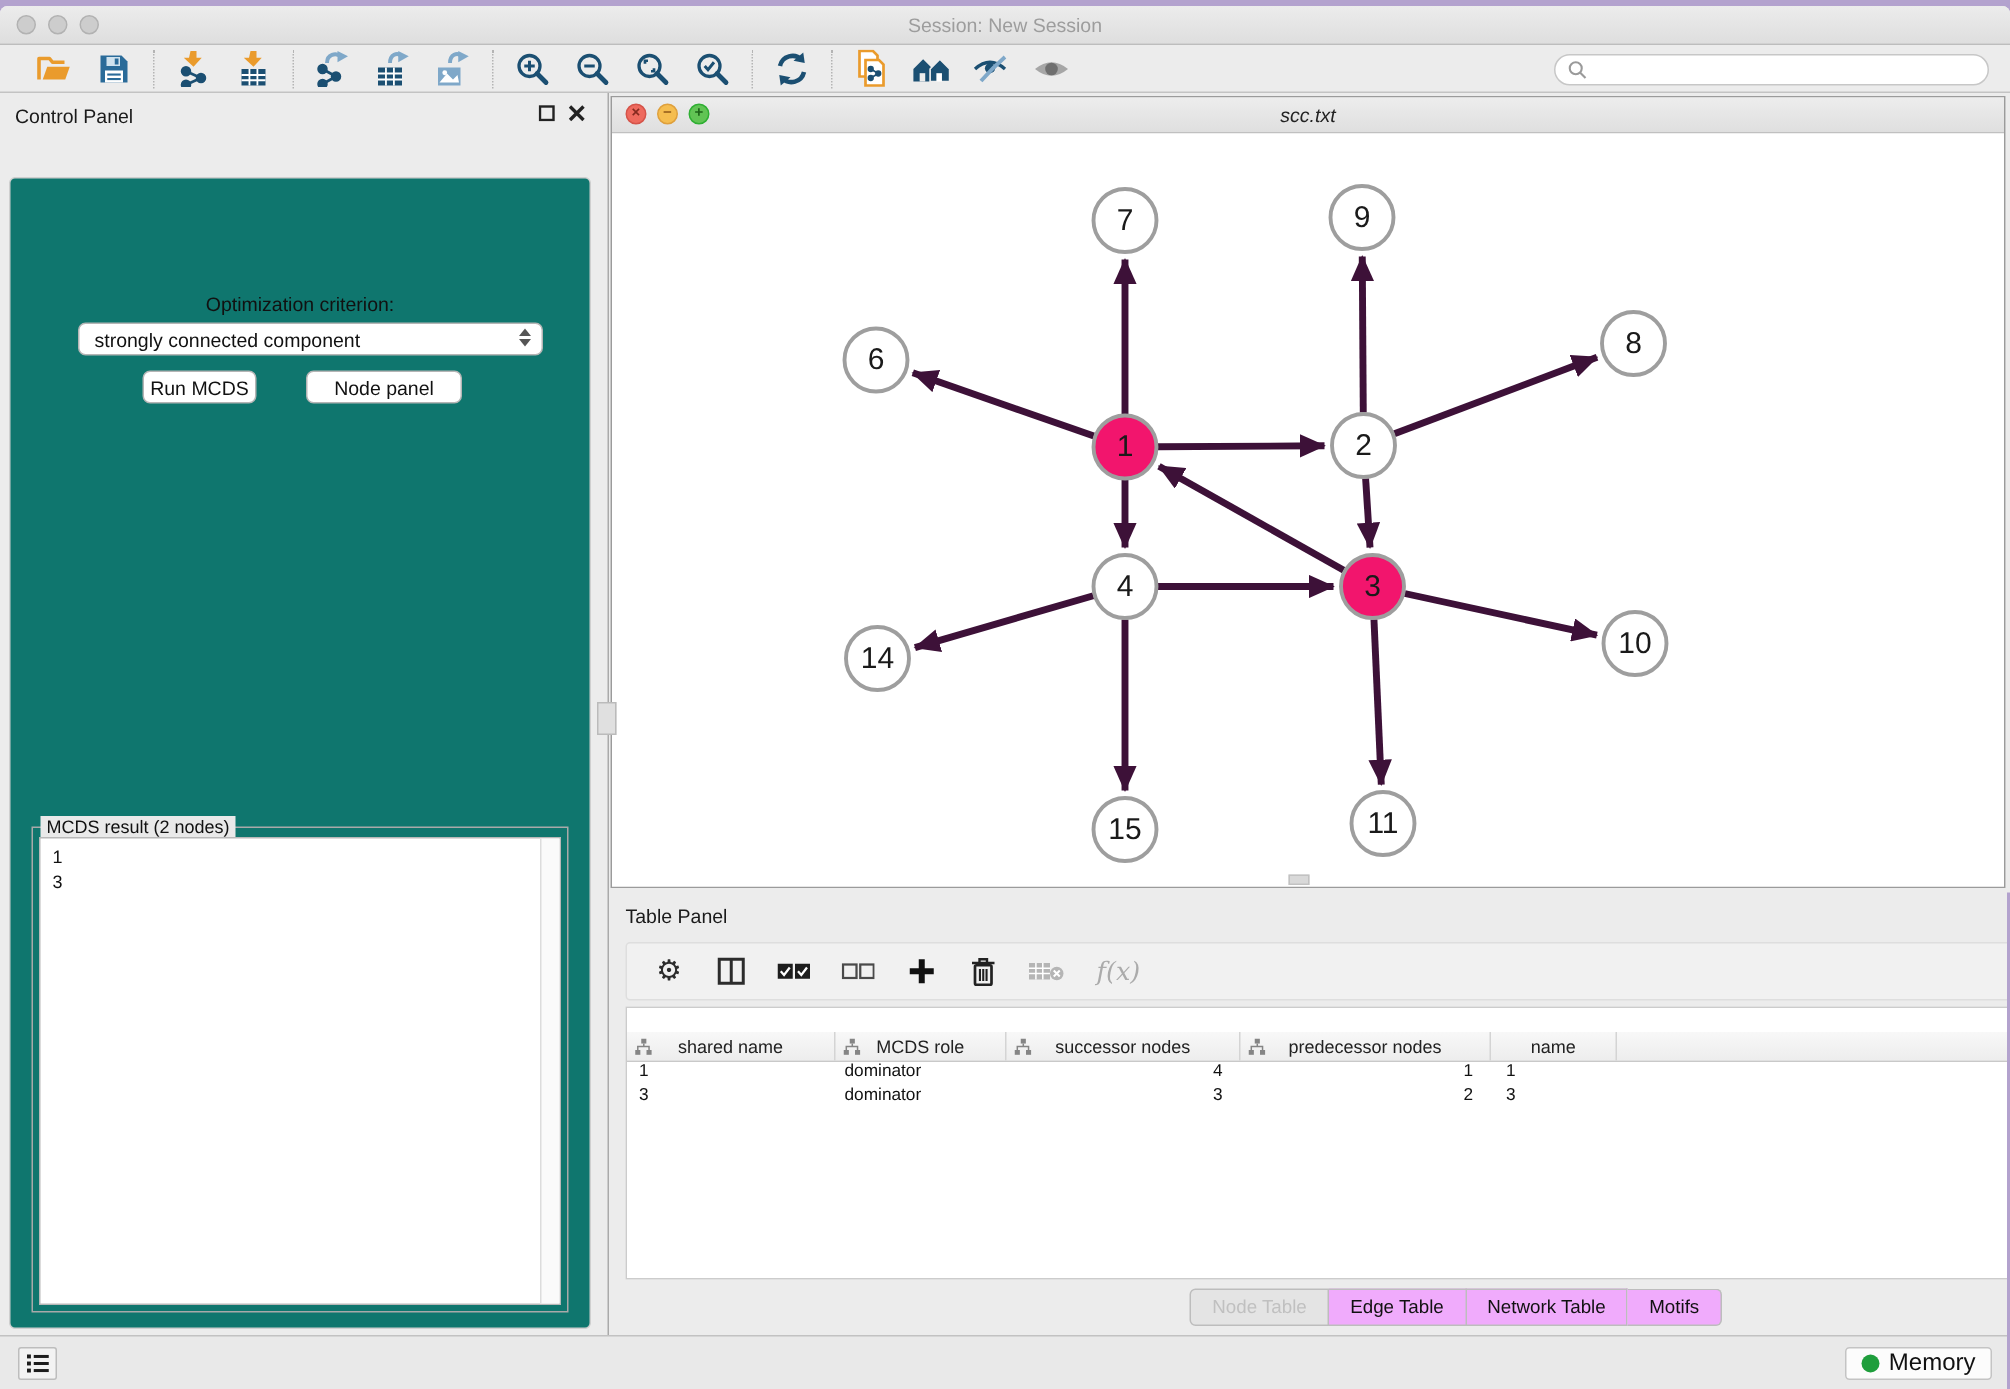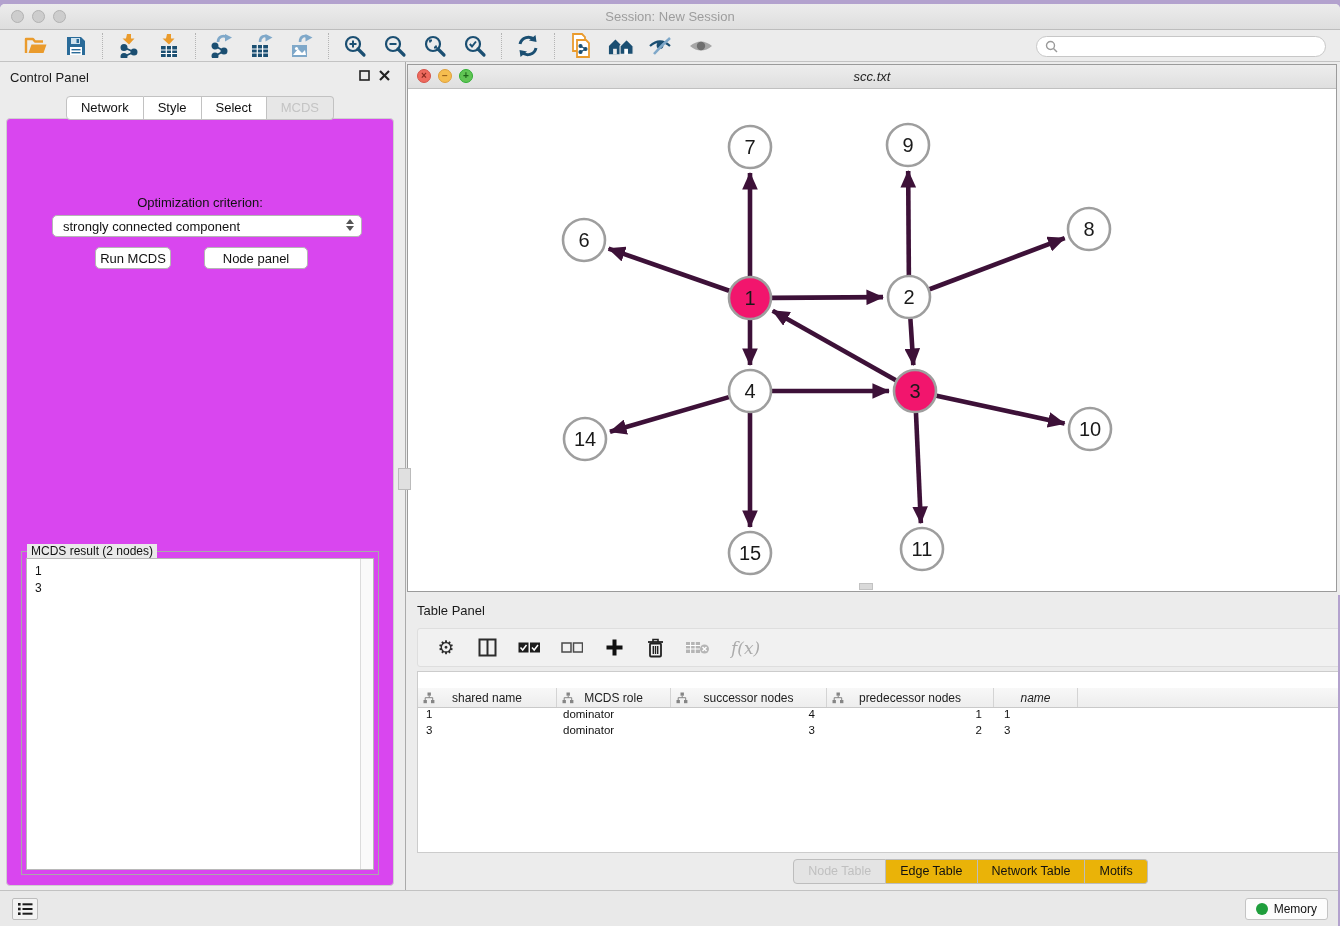--- a/index.html
+++ b/index.html
@@ -31,21 +31,21 @@
   .panel-head { position:absolute; top:0; left:0; right:0; height:30px; }
   .panel-head .ptitle { position:absolute; left:10px; top:8px; font-size:13px; color:#1a1a1a; }
   .panel-head .pbtns { position:absolute; right:10px; top:8px; display:flex; gap:9px; align-items:center; }
   .tabrow { position:absolute; top:34px; left:0; right:0; display:flex; justify-content:center; z-index:2; }
   .tab { font-size:13px; color:#111; background:#fff; border:1px solid #c2c2c2; border-left:none;
     padding:3px 14px 4px; cursor:pointer; }
   .tab:first-child { border-left:1px solid #c2c2c2; border-radius:4px 0 0 4px; }
   .tab:last-child { border-radius:0 4px 4px 0; }
   .tab.disabled { background:#e7e7e7; color:#c4c4c4; }
   .cpanel-content { position:absolute; left:6px; right:6px; top:56px; bottom:4px;
-    background:#d946ef; border:1px solid #cfcfcf; border-radius:4px; }
+    background:#0f766e; border:1px solid #cfcfcf; border-radius:4px; }
   .opt-label { position:absolute; top:76px; left:0; right:0; text-align:center; font-size:13px; color:#111; }
   .select { position:absolute; left:45px; top:96px; width:310px; height:22px; background:#fff;
     border:1px solid #b5b5b5; border-radius:5px; font-size:13px; color:#111; display:flex; align-items:center;
     padding:0 24px 0 10px; cursor:pointer; }
   .select .stepper { position:absolute; right:7px; top:3px; display:flex; flex-direction:column; gap:2px; }
   .select .stepper i { width:0; height:0; border-left:4px solid transparent; border-right:4px solid transparent; display:block; }
   .select .stepper .up { border-bottom:5px solid #555; }
   .select .stepper .dn { border-top:5px solid #555; }
   .btn { position:absolute; height:22px; background:#fff; border:1px solid #b5b5b5; border-radius:5px;
     font-size:13px; color:#111; display:flex; align-items:center; justify-content:center; cursor:pointer; }
@@ -86,32 +86,32 @@
   .ttable { position:absolute; left:10px; right:12px; top:76px; bottom:35px; background:#fff; border:1px solid #ccc; overflow:hidden; }
   .thead { display:flex; height:20px; background:linear-gradient(#f8f8f8,#ededed); border-bottom:1px solid #c9c9c9;margin-top:16px; }
   .th { position:relative; border-right:1px solid #d4d4d4; font-size:12px; color:#222; display:flex;
     align-items:center; justify-content:center; cursor:pointer; }
   .th .hicon { position:absolute; left:5px; top:4px; }
   .trow { display:flex; height:16px; font-size:11.5px; color:#111; }
   .td { overflow:hidden; white-space:nowrap; cursor:text; }
   .al { text-align:left; padding-left:8px; }
   .ar { text-align:right; padding-right:12px; }
   .btabs { position:absolute; left:0; right:0; bottom:4px; display:flex; justify-content:center; }
-  .btab { font-size:12.5px; color:#111; background:#eab308; border:1px solid #bdbdbd; border-left:none;
+  .btab { font-size:12.5px; color:#111; background:#f0abfc; border:1px solid #bdbdbd; border-left:none;
     padding:4px 14px 5px; cursor:pointer; }
   .btab:first-child { border-left:1px solid #bdbdbd; border-radius:4px 0 0 4px; }
   .btab:last-child { border-radius:0 4px 4px 0; }
   .btab.disabled { background:#e4e4e4; color:#c0c0c0; }
 
   
   .statusbar { position:absolute; left:0; right:0; bottom:0; height:36px; background:#e9e9e9; border-top:1px solid #c2c2c2; }
   .list-btn { position:absolute; left:12px; top:7px; width:26px; height:22px; background:#f3f3f3;
     border:1px solid #bdbdbd; border-radius:2px; display:flex; align-items:center; justify-content:center; cursor:pointer; }
   .mem-btn { position:absolute; right:12px; top:7px; height:22px; background:#fcfcfc; border:1px solid #c4c4c4;
-    border-radius:3px; display:flex; align-items:center; gap:6px; padding:0 10px; font-size:12px; color:#111; cursor:pointer; }
+    border-radius:3px; display:flex; align-items:center; gap:6px; padding:0 10px; font-size:16px; color:#111; cursor:pointer; }
   .mem-dot { width:12px; height:12px; border-radius:50%; background:#1f9e3c; }
 
   svg { display:block; }
 </style>
 </head>
 <body>
 
 <div id="app">
 
   <div class="titlebar">
@@ -306,26 +306,20 @@
       <span class="ptitle">Control Panel</span>
       <span class="pbtns">
         <svg width="11" height="11" viewBox="0 0 11 11">
           <rect x="1" y="1" width="9" height="9" fill="none" stroke="#222" stroke-width="1.6"></rect>
         </svg>
         <svg width="11" height="11" viewBox="0 0 11 11">
           <line x1="1" y1="1" x2="10" y2="10" stroke="#222" stroke-width="2.2"></line>
           <line x1="10" y1="1" x2="1" y2="10" stroke="#222" stroke-width="2.2"></line>
         </svg>
       </span>
-    </div>
-    <div class="tabrow">
-      <span class="tab">Network</span>
-      <span class="tab">Style</span>
-      <span class="tab">Select</span>
-      <span class="tab disabled">MCDS</span>
     </div>
     <div class="cpanel-content">
       <div class="opt-label">Optimization criterion:</div>
       <div class="select">
         <span>strongly connected component</span>
         <span class="stepper">
             <i class="up"></i>
             <i class="dn"></i>
           </span>
       </div>
@@ -529,21 +523,21 @@
         </div>
         <div class="th" style="width:167px;">
           <svg class="hicon" width="12" height="12" viewBox="0 0 12 12">
             <rect x="4.5" y="0.5" width="3.4" height="3.2" fill="#858585"></rect>
             <rect x="0.5" y="8" width="3.4" height="3.2" fill="#858585"></rect>
             <rect x="8" y="8" width="3.4" height="3.2" fill="#858585"></rect>
             <path d="M6.2 3.7 v2 M2.2 8 v-2.3 h7.5 V8" fill="none" stroke="#858585" stroke-width="1"></path>
           </svg>
           <span>predecessor nodes</span>
         </div>
-        <div class="th" style="width:84px;font-style:italic;">
+        <div class="th" style="width:84px;">
           <span>name</span>
         </div>
       </div>
       <div class="trow">
         <div class="td al" style="width:139px;">1</div>
         <div class="td al" style="width:114px; padding-left:6px;">dominator</div>
         <div class="td ar" style="width:156px;">4</div>
         <div class="td ar" style="width:167px;">1</div>
         <div class="td al" style="width:84px; padding-left:10px;">1</div>
       </div>

